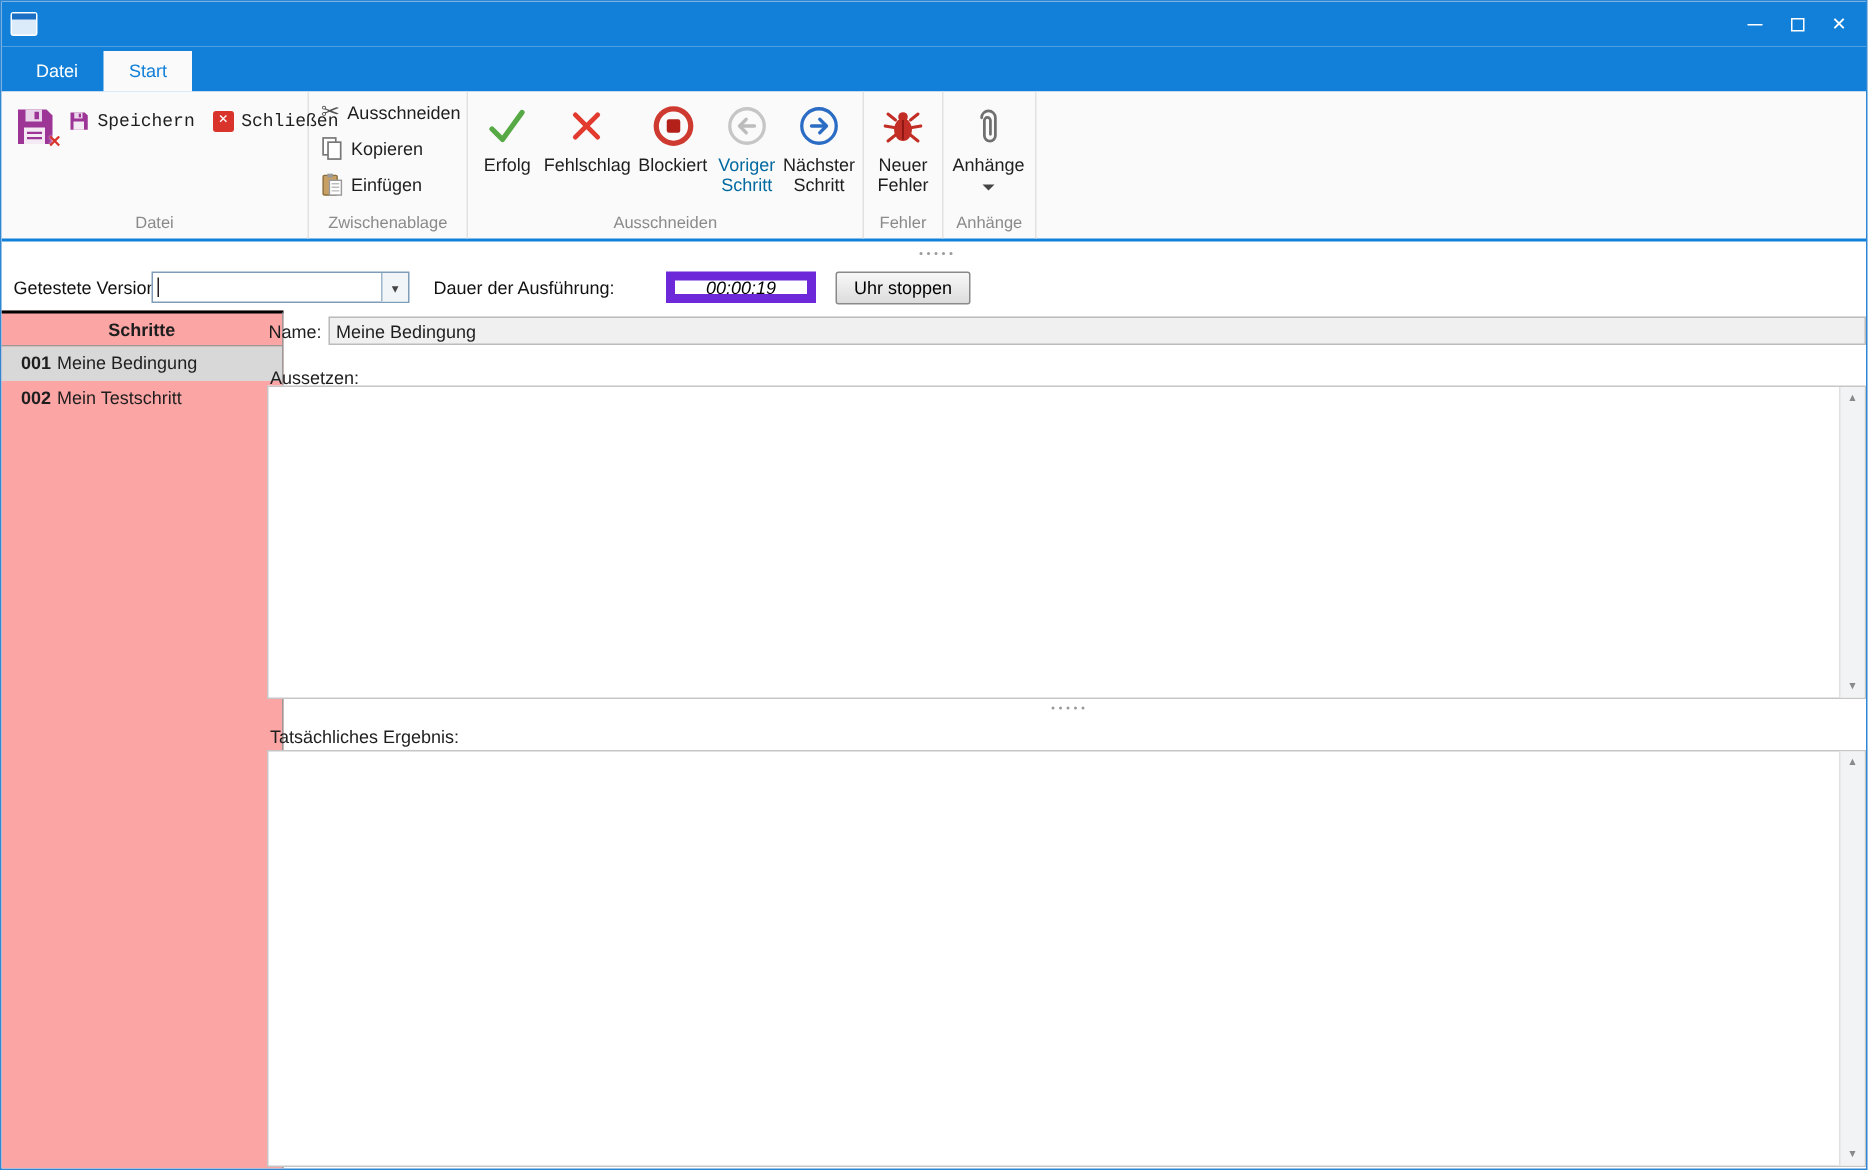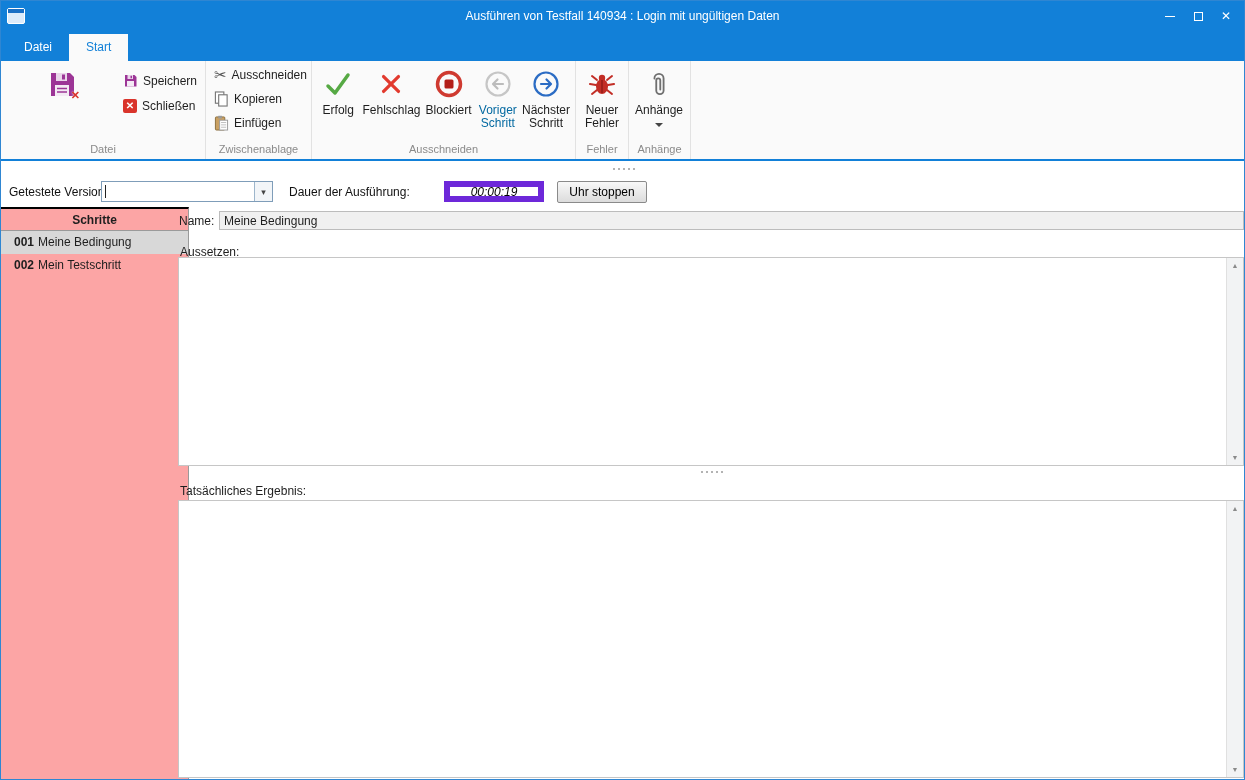--- a/index.html
+++ b/index.html
@@ -41,21 +41,21 @@
     background:#fafafa; border-bottom:2px solid #1280d8; display:flex;
   }
   .rgroup { display:flex; flex-direction:column; border-right:1px solid #e2e2e2; }
   .rgroup-content { flex:1; display:flex; align-items:flex-start; padding:3px 4px 0 4px; }
   .rgroup-label { height:17px; line-height:15px; text-align:center; color:#8a8a8a; font-size:11px; }
   .bigbtn {
     display:flex; flex-direction:column; align-items:center; text-align:center;
     padding:3px 3px 0 3px; gap:3px; font-size:12px; line-height:13px; cursor:default;
   }
   .bigbtn .iconbox { height:34px; display:flex; align-items:center; justify-content:center; position:relative; }
-  .smallcol { display:flex; flex-direction:column; margin-top:6px; gap:4px; }
+  .smallcol { display:flex; flex-direction:row; margin-top:6px; gap:4px;font-family:Liberation Mono, monospace; }
   .smallbtn { display:flex; align-items:center; gap:5px; height:21px; font-size:12px; padding:0 4px; }
   .g-datei  { width:205px; }
   .g-zw     { width:106px; }
   .g-test   { width:264px; }
   .g-fehler { width:53px;  }
   .g-anh    { width:62px;  }
   .suspend-btn { width:116px; }
   .disabled-label { color:#0369a1; }
   .icon-close-red {
     display:inline-block; width:14px; height:14px; background:#d9342b; color:#fff;
@@ -128,21 +128,20 @@
   }
   .vscroll span { font-size:7px; color:#8a8a8a; height:15px; line-height:15px; }
   .grip2 { top:264px; left:524px; }
   .ergebnis-label { position:absolute; top:277px; left:3px; }
 </style>
 </head>
 <body>
 
 <div class="titlebar">
   <span class="app-icon"></span>
-  <span class="title-text">Ausführen von Testfall 140934 : Login mit ungültigen Daten</span>
   <div class="win-controls">
     <span class="win-btn">
         <i class="glyph-min"></i>
       </span>
     <span class="win-btn">
         <i class="glyph-max"></i>
       </span>
     <span class="win-btn glyph-close">✕</span>
   </div>
 </div>

